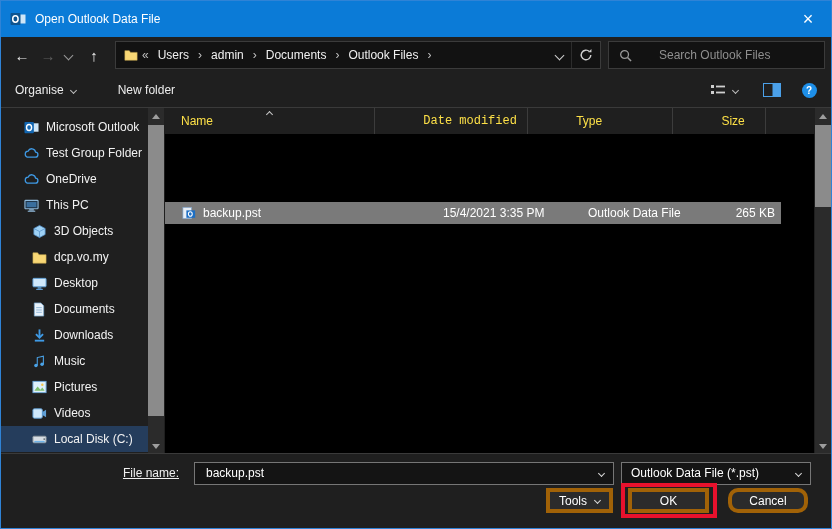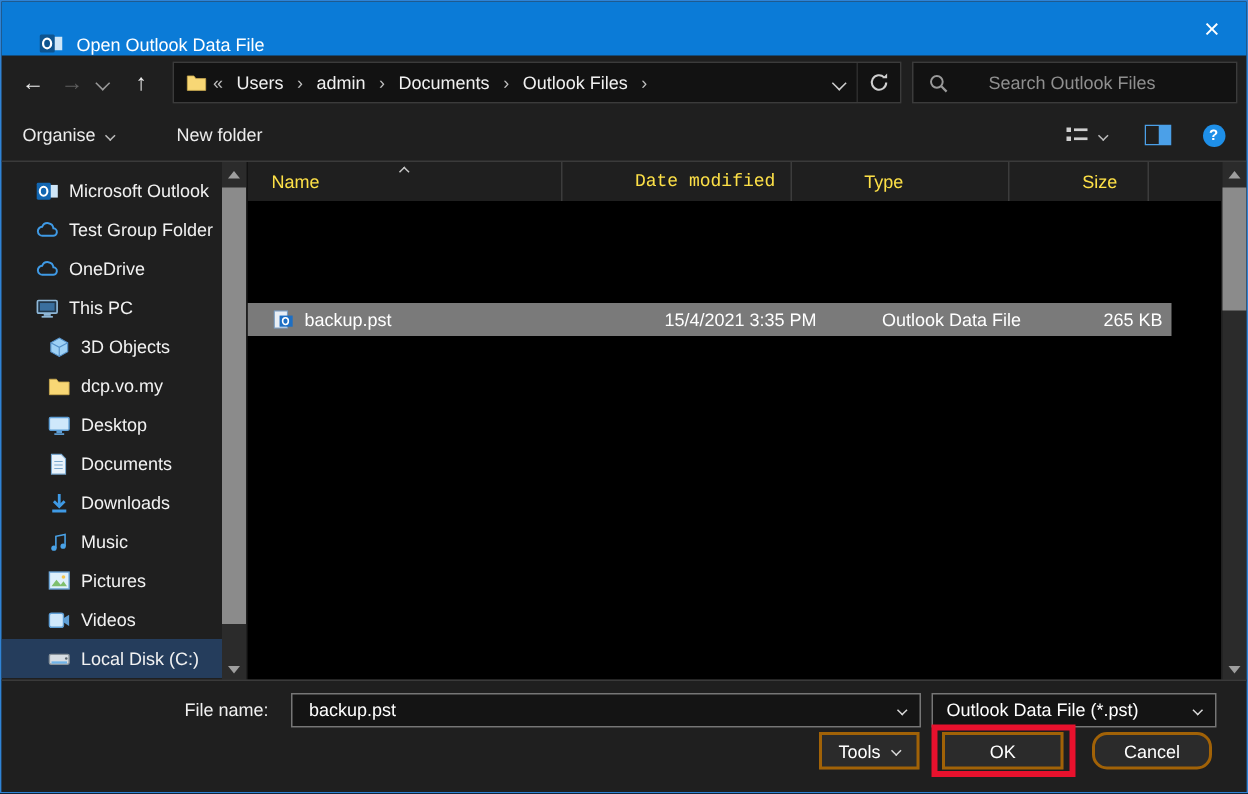--- a/index.html
+++ b/index.html
@@ -1,21 +1,21 @@
 <!DOCTYPE html>
 <html><head>
 <meta charset="utf-8">
 <style>
   html,body{margin:0;padding:0;background:#000;}
   .win{position:relative;width:832px;height:529px;box-sizing:border-box;background:#1f1f1f;
        border:1px solid #2f83d6;font-family:"Liberation Sans","DejaVu Sans",sans-serif;
        font-size:12px;color:#e8e8e8;overflow:hidden;}
   
   .titlebar{position:absolute;top:0;left:0;right:0;height:36px;background:#0b7bd7;
-            display:flex;align-items:flex-end;padding-left:25px;gap:9px;}
+            display:flex;align-items:center;padding-left:9px;gap:9px;}
   .tb-title{color:#fff;font-size:12px;}
   .tb-close{margin-left:auto;width:46px;height:36px;display:flex;align-items:center;
             justify-content:center;color:#fff;font-size:18px;}
   .icw{display:inline-flex;width:16px;height:16px;align-items:center;justify-content:center;flex:none;}
   
   .navrow{position:absolute;top:36px;left:0;right:0;height:36px;display:flex;align-items:center;
           padding:0 8px;box-sizing:border-box;}
   .navbtn{width:26px;height:28px;display:flex;align-items:center;justify-content:center;
           font-size:15px;color:#ececec;flex:none;}
   .navbtn.dim{color:#5f5f5f;}
@@ -78,30 +78,30 @@
   .frow.selected{background:#7a7a7a;}
   .rcell{box-sizing:border-box;overflow:hidden;white-space:nowrap;}
   .rcell.c0{width:270px;display:flex;align-items:center;gap:6px;padding-left:16px;}
   .rcell.c1{width:145px;padding-left:8px;}
   .rcell.c2{width:135px;padding-left:8px;}
   .rcell.c3{width:66px;text-align:right;padding-right:6px;}
   
   .footer{position:absolute;left:0;right:0;bottom:0;height:75px;background:#1f1f1f;
           border-top:1px solid #3a3a3a;box-sizing:border-box;}
   .fn-row{position:absolute;top:7px;left:0;right:0;height:24px;display:flex;align-items:center;}
-  .fn-label{width:193px;text-align:right;padding-right:15px;box-sizing:border-box;color:#f0f0f0;flex:none;}
+  .fn-label{width:193px;text-align:right;padding-right:15px;box-sizing:border-box;color:#f0f0f0;flex:none;text-decoration:underline;}
   .combo{height:23px;box-sizing:border-box;border:1px solid #767676;background:#141414;display:flex;
          align-items:center;padding:0 9px;color:#fff;position:relative;flex:none;}
   .combo .cchev{position:absolute;right:9px;color:#d9d9d9;}
   .combo.fname{width:420px;margin-right:7px;}
   .combo.ftype{width:190px;}
   .combo input{background:transparent;border:none;outline:none;color:#fff;font-size:12px;
                font-family:inherit;width:360px;}
   .btn{position:absolute;top:34px;height:25px;box-sizing:border-box;background:#2b2b2b;
-       border:2px solid #a16207;color:#fff;display:flex;align-items:center;justify-content:center;
+       border:4px solid #a16207;color:#fff;display:flex;align-items:center;justify-content:center;
        font-size:12px;gap:8px;}
   .btn-tools{left:545px;width:67px;}
   .btn-ok{left:627px;width:81px;}
   .btn-cancel{left:727px;width:80px;border-radius:10px;}
   .annot{position:absolute;left:620px;top:29px;width:96px;height:35px;box-sizing:border-box;
          border:4px solid #e8112d;pointer-events:none;}
 </style>
 </head>
 <body>
 

